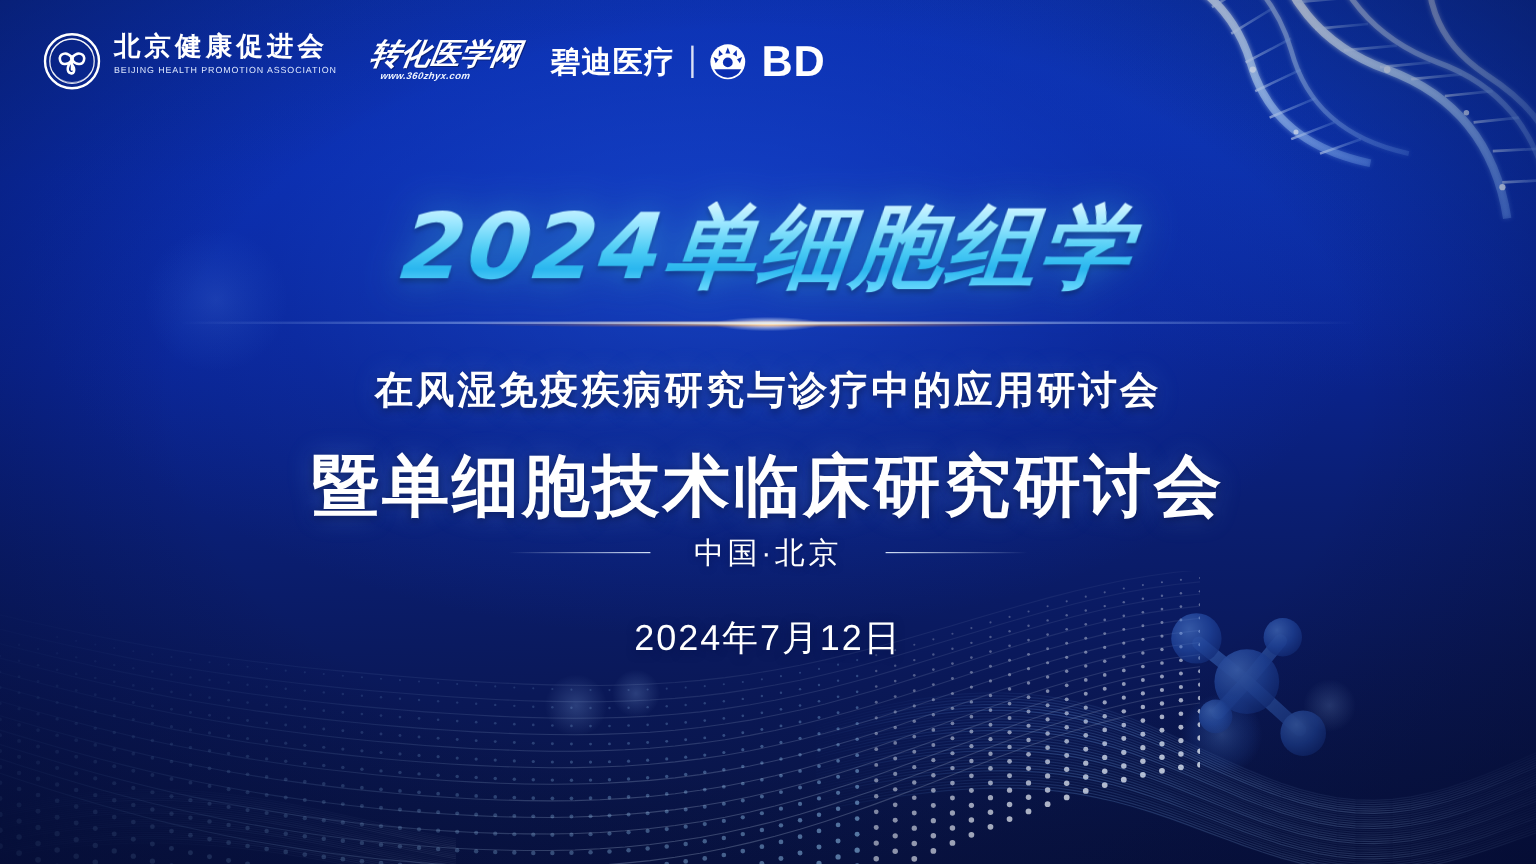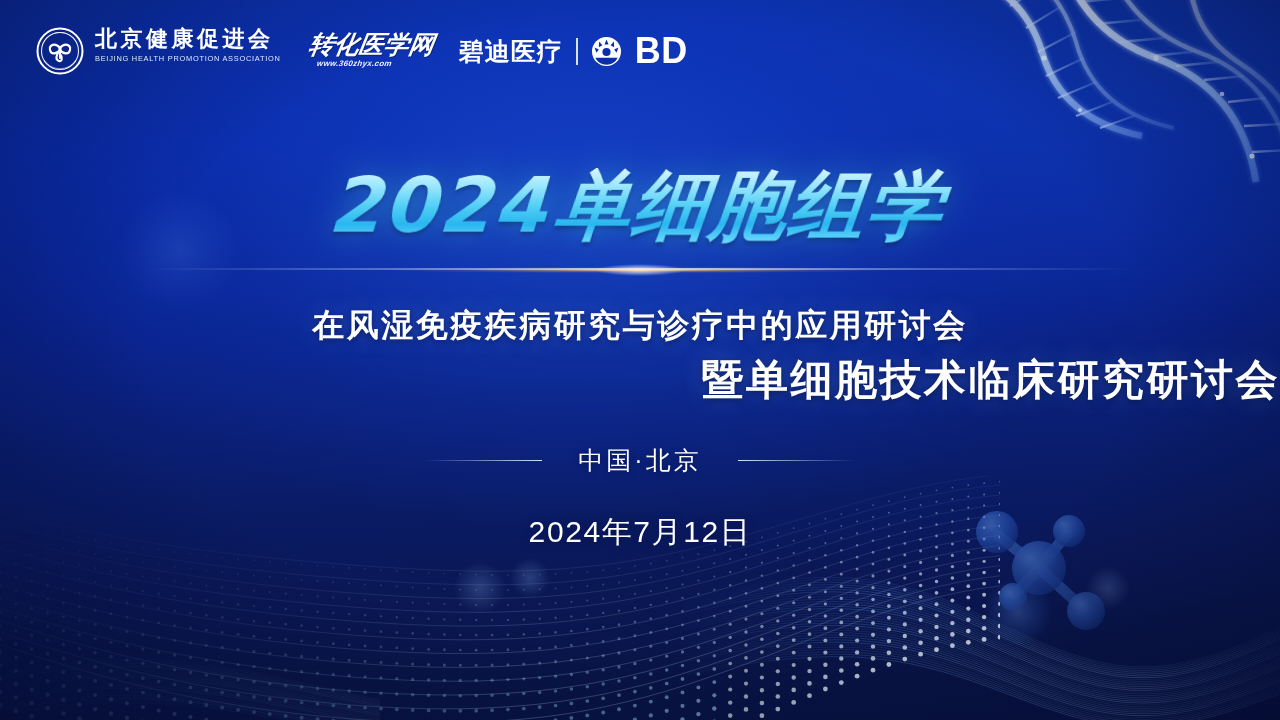--- a/index.html
+++ b/index.html
@@ -88,21 +88,21 @@
     transform:skewX(-6deg);
   }
 
   .sub-line{
     position:absolute; left:0; right:0;
     font-weight:700; color:#ffffff; white-space:nowrap;
     letter-spacing:2.5px;
     text-shadow:0 2px 7px rgba(4,16,70,.75), 0 0 22px rgba(120,180,255,.32);
   }
   .sub1{ top:304px; font-size:32px; }
-  .sub2{ top:352px; font-size:42px;text-align:right; }
+  .sub2{ top:368px; font-size:56px; }
 
   .place-row{
     position:absolute; left:0; right:0; top:444px;
     display:flex; align-items:center; justify-content:center; gap:36px;
   }
   .place-rule{
     width:118px; height:1.5px;
     background:linear-gradient(90deg, rgba(200,222,255,0), rgba(222,236,255,.95));
   }
   .place-rule.right{ background:linear-gradient(90deg, rgba(222,236,255,.95), rgba(200,222,255,0)); }

